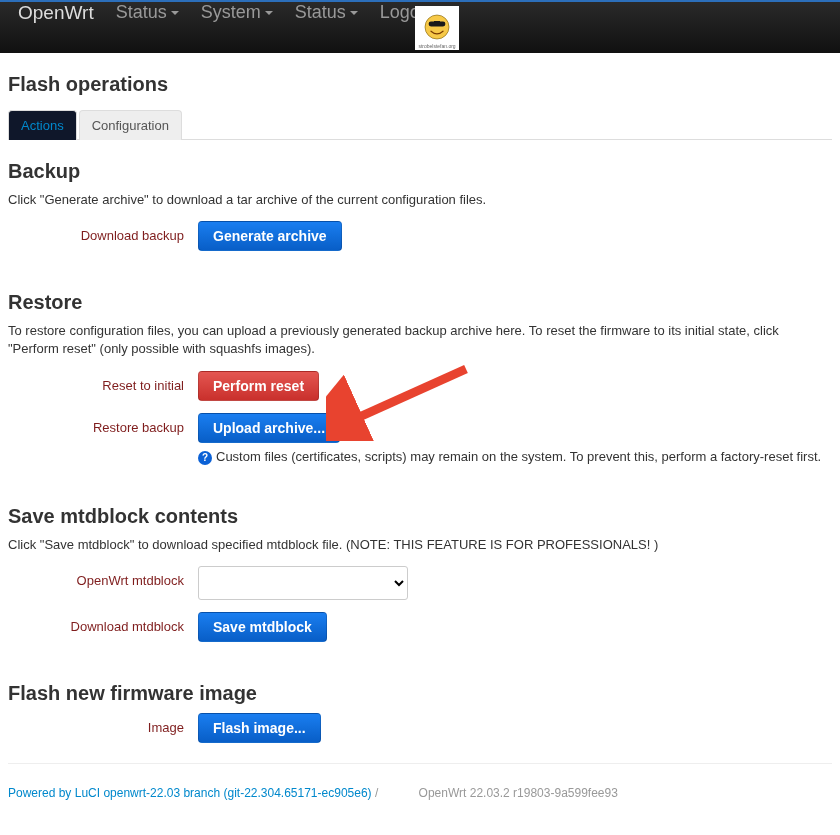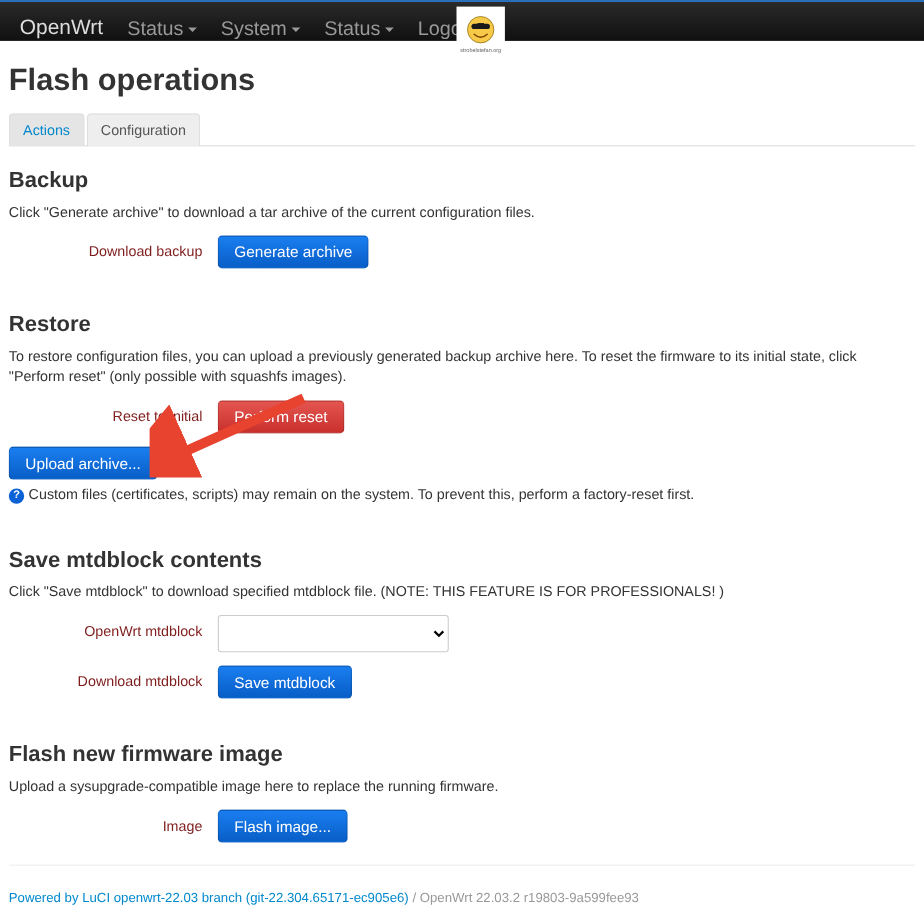--- a/index.html
+++ b/index.html
@@ -10,23 +10,23 @@
       background: #fff;
       width: 840px;
     }
     .topbar {
       height: 2px;
       background: #2c6fbb;
     }
     .navbar {
       background: #1b1b1b;
       background-image: linear-gradient(to bottom, #2a2a2a, #101010);
-      height: 35px;
-      display: flex;
-      align-items: flex-end;
+      height: 51px;
+      display: flex;
+      align-items: flex-start;
       padding: 0 18px;
       position: relative;
     }
     .brand {
       color: #ddd;
       font-size: 19px;
       font-weight: 400;
       margin-right: 22px;
       text-decoration: none;
     }
@@ -67,21 +67,21 @@
     }
     .avatar-caption {
       font-size: 5px;
       color: #666;
       margin-top: 1px;
     }
     .container {
       padding: 16px 8px 8px 8px;
     }
     h1 {
-      font-size: 28px;
+      font-size: 20px;
       font-weight: 700;
       margin: 4px 0 14px 0;
       color: #333;
     }
     .tabs {
       border-bottom: 1px solid #ddd;
       margin-bottom: 18px;
       display: flex;
     }
     .tab {
@@ -91,21 +91,21 @@
       border-bottom: none;
       border-radius: 4px 4px 0 0;
       margin-bottom: -1px;
       cursor: pointer;
       color: #08c;
       background: #f5f5f5;
       border-color: #ddd;
       margin-right: 2px;
     }
     .tab.active {
-      background: #e5e5e5;
+      background: #0f172a;
       border-color: #ddd #ddd #fff #ddd;
       color: #08c;
     }
     .tab.inactive {
       color: #555;
       background: #eee;
     }
     h2 {
       font-size: 20px;
       font-weight: 700;
@@ -138,20 +138,21 @@
     .btn {
       display: inline-block;
       padding: 6px 14px;
       font-size: 14px;
       color: #fff;
       border-radius: 4px;
       border: 1px solid rgba(0,0,0,0.15);
       cursor: pointer;
       background: #0969da;
       background-image: linear-gradient(to bottom, #1a7ef0, #085ec7);
+      font-weight: bold;
     }
     .btn-danger {
       background: #d9534f;
       background-image: linear-gradient(to bottom, #e45651, #c9302c);
     }
     .hint {
       font-size: 13px;
       color: #333;
       margin-top: 6px;
       display: flex;
@@ -200,20 +201,21 @@
     .footer a {
       color: #08c;
       text-decoration: none;
       text-align: right;
     }
     .footer .sep {
       color: #999;
     }
     .footer .ver {
       color: #999;
+      margin-left: 37px;
     }
   </style>
 </head>
 <body>
 
 <div class="topbar"></div>
 
 <div class="navbar">
   <a class="brand">OpenWrt</a>
   <div class="nav-item">
@@ -262,20 +264,21 @@
   <div class="section-gap"></div>
   <h2>Restore</h2>
   <div class="desc">To restore configuration files, you can upload a previously generated backup archive here. To reset the firmware to its initial state, click "Perform reset" (only possible with squashfs images).</div>
   <div class="row">
     <div class="row-label">Reset to initial</div>
     <div class="row-content">
       <button class="btn btn-danger">Perform reset</button>
     </div>
   </div>
   <div class="row" style="margin-bottom:4px; position:relative;">
+    <div class="row-label">Restore backup</div>
     <div class="row-content">
       <button class="btn">Upload archive...</button>
       <svg class="arrow" style="left:128px; top:-52px;" width="150" height="80" viewBox="0 0 150 80">
         <defs>
           <marker id="ah" markerWidth="10" markerHeight="10" refX="2" refY="5" orient="auto">
             <path d="M0,0 L10,5 L0,10 Z" fill="#e8432f"></path>
           </marker>
         </defs>
         <line x1="140" y1="8" x2="20" y2="62" stroke="#e8432f" stroke-width="9" marker-end="url(#ah)"></line>
       </svg>
@@ -299,21 +302,20 @@
   </div>
   <div class="row">
     <div class="row-label">Download mtdblock</div>
     <div class="row-content">
       <button class="btn">Save mtdblock</button>
     </div>
   </div>
 
   <div class="section-gap"></div>
   <h2>Flash new firmware image</h2>
-  <div class="desc">Upload a sysupgrade-compatible image here to replace the running firmware.</div>
   <div class="row">
     <div class="row-label">Image</div>
     <div class="row-content">
       <button class="btn">Flash image...</button>
     </div>
   </div>
 
   <hr>
 
 </div>

